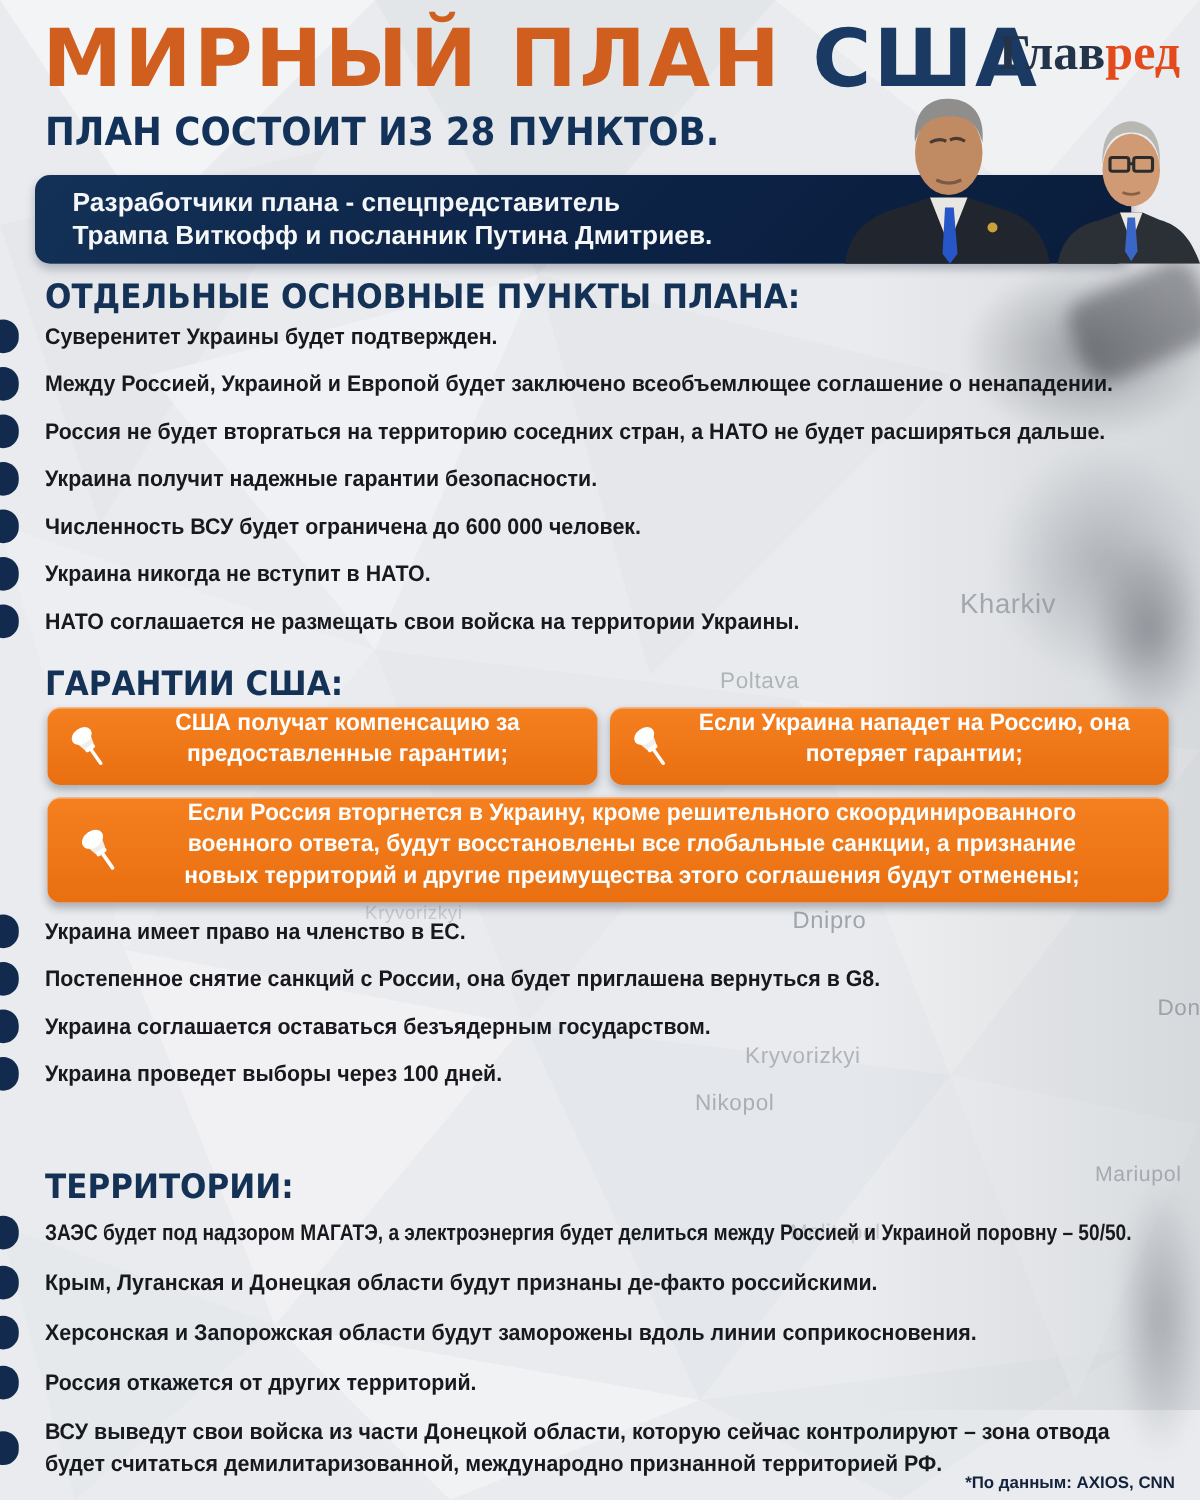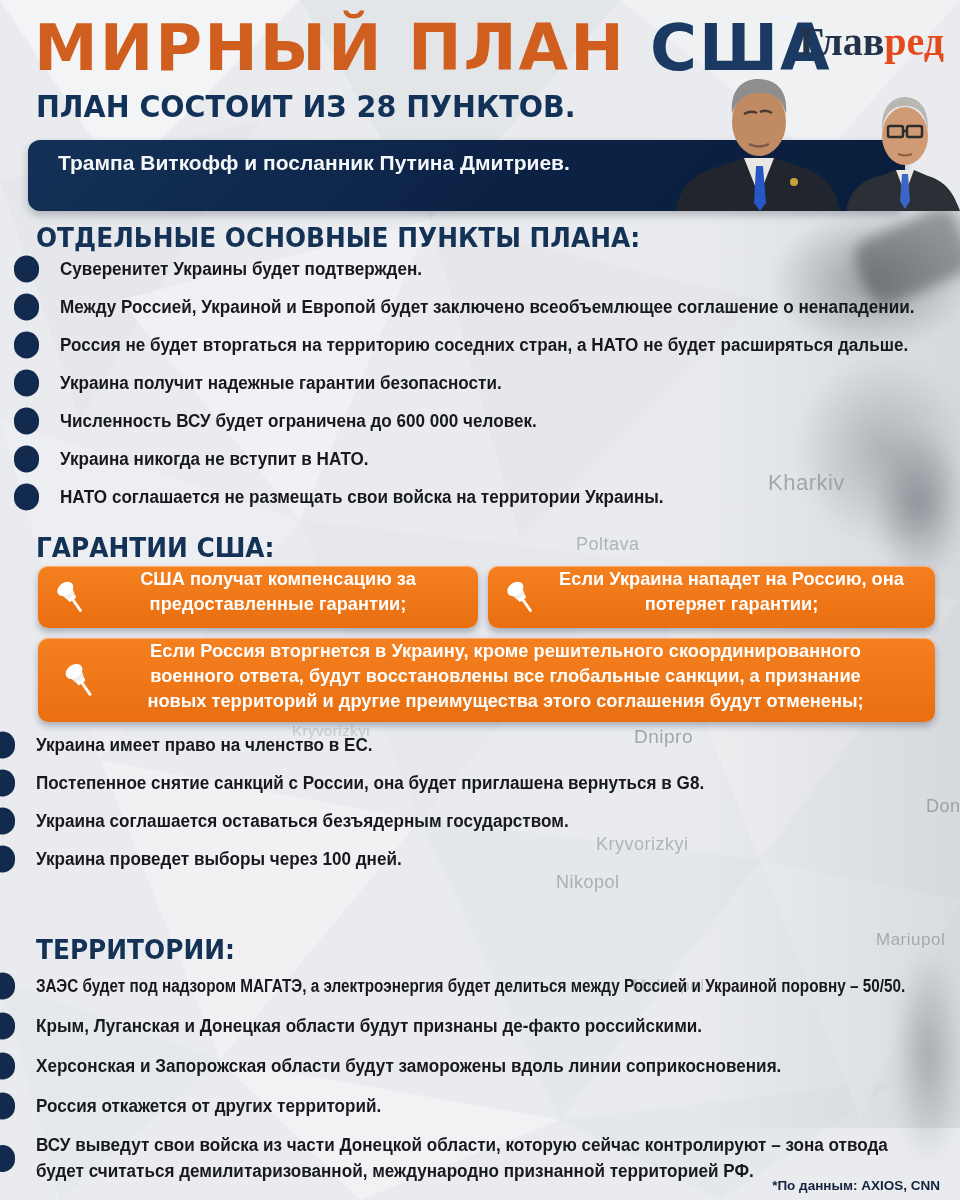--- a/index.html
+++ b/index.html
@@ -51,21 +51,21 @@
   .photos{position:absolute;right:0;top:74px;width:290px;height:137px;z-index:4;}
 
   .sec-heading{position:absolute;left:36px;margin:0;white-space:nowrap;
     font-family:"DejaVu Sans",sans-serif;font-weight:700;font-size:27px;color:#143156;
     transform:scaleX(.92);transform-origin:left top;}
   .h-points{top:222px;}
   .h-guar{top:532px;}
   .h-terr{top:934px;}
 
   .list{position:absolute;left:0;right:0;}
-  .list-1{top:250px;padding-left:24px;}
+  .list-1{top:250px;}
   .list-2{top:726px;}
   .list-3{top:966px;}
   .item{position:relative;display:flex;align-items:center;height:38px;padding-left:36px;}
   .list-3 .item{height:40px;}
   .pill{position:absolute;left:-10px;top:50%;transform:translateY(-50%);
     width:25px;height:27px;border-radius:13px;background:#122a4d;}
   .item-text{display:inline-block;white-space:nowrap;
     font-weight:700;font-size:18px;color:#17191e;
     transform:scaleX(.95);transform-origin:left center;}
   .item.tight .item-text{transform:scaleX(.85);}
@@ -133,20 +133,21 @@
   <div class="content">
 
     <h1 class="main-title"><span class="t-orange">МИРНЫЙ ПЛАН</span><span> </span><span class="t-navy">США</span></h1>
 
     <div class="logo"><span class="l-navy">Глав</span><span class="l-red">ред</span></div>
 
     <p class="subtitle">ПЛАН СОСТОИТ ИЗ 28 ПУНКТОВ.</p>
 
     <div class="devbox">
       <div class="devbox-text">
+        <div>Разработчики плана - спецпредставитель</div>
         <div>Трампа Виткофф и посланник Путина Дмитриев.</div>
       </div>
     </div>
 
     <svg class="photos" viewBox="0 0 290 137">
       <g>
         <path d="M176 137 C180 116 192 106 210 102 L226 96 L244 96 L258 102 C276 107 284 120 290 137 Z" fill="#2b2f36"></path>
         <path d="M226 96 L235 120 L244 96 Z" fill="#ece9e4"></path>
         <path d="M232 100 L238 100 L240 127 L235 135 L230 127 Z" fill="#3a66c8"></path>
         <ellipse cx="235" cy="62" rx="23" ry="29" fill="#cf9a74"></ellipse>

